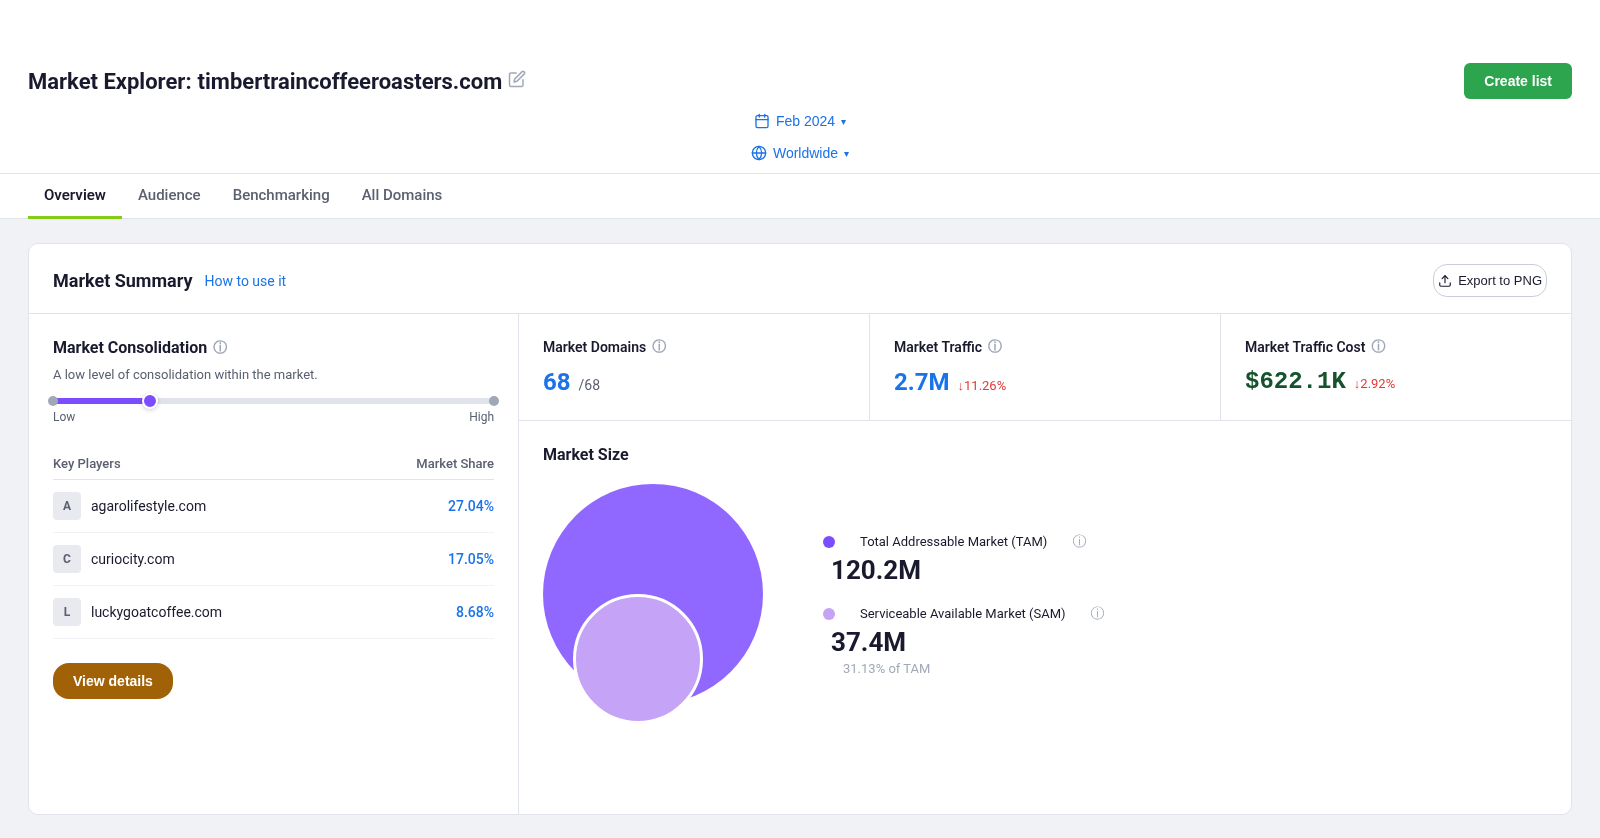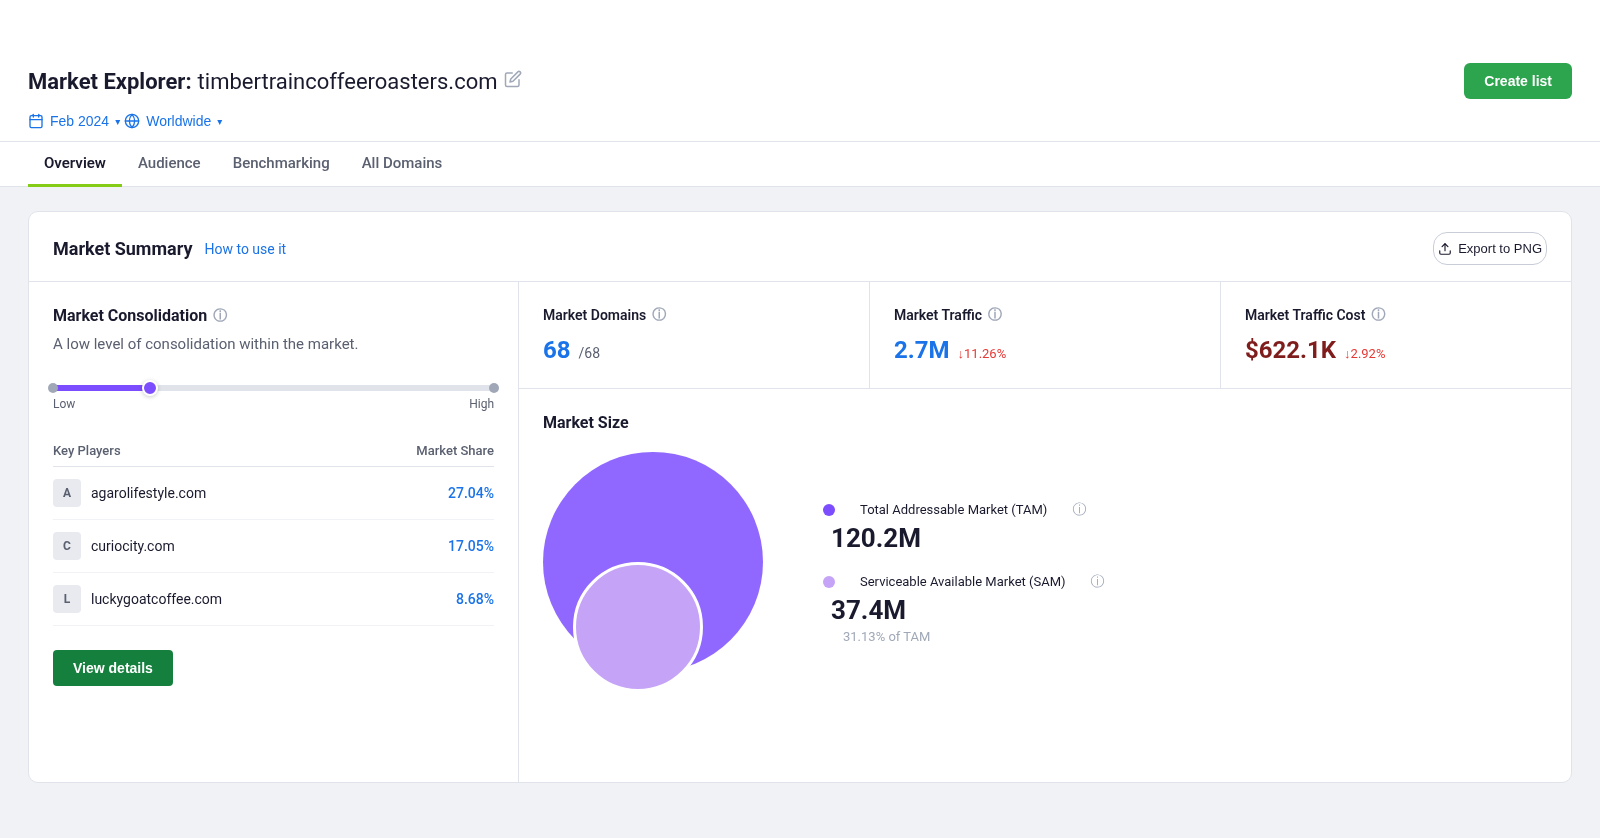--- a/index.html
+++ b/index.html
@@ -29,21 +29,21 @@
       display: flex;
       align-items: center;
       gap: 6px;
       font-size: 22px;
       font-weight: 700;
       color: #1a1a2e;
     }
 
     .header-title span.domain {
       color: #1a1a2e;
-      font-weight: 400;
+      font-weight: 700;
       text-align: center;
     }
 
     .edit-icon {
       color: #a0a8b8;
       font-size: 16px;
       cursor: pointer;
     }
 
     .create-list-btn {
@@ -53,23 +53,24 @@
       border-radius: 6px;
       padding: 10px 20px;
       font-size: 14px;
       font-weight: 600;
       cursor: pointer;
     }
 
     .filters-row {
       display: flex;
       align-items: center;
-      gap: 4px;
+      gap: 16px;
       margin-bottom: 0;
       padding-bottom: 12px;
+      flex-direction: column;
     }
 
     .filter-btn {
       display: flex;
       align-items: center;
       gap: 6px;
       color: #1a73e8;
       font-size: 14px;
       font-weight: 500;
       cursor: pointer;
@@ -185,23 +186,23 @@
       gap: 6px;
     }
 
     .info-icon {
       color: #a0a8b8;
       font-size: 14px;
       cursor: pointer;
     }
 
     .consolidation-desc {
-      font-size: 15px;
+      font-size: 13px;
       color: #5a6070;
-      margin: 10px 0 32px 0;
+      margin: 10px 0 16px 0;
     }
 
     .slider-container {
       position: relative;
       margin: 8px 0 4px 0;
     }
 
     .slider-track {
       height: 6px;
       background: #e0e4ea;
@@ -309,24 +310,24 @@
       color: #1a1a2e;
     }
 
     .player-share {
       font-size: 14px;
       color: #1a73e8;
       font-weight: 500;
     }
 
     .view-details-btn {
-      background: #15803d;
+      background: #a16207;
       color: #fff;
       border: none;
-      border-radius: 4px;
+      border-radius: 16px;
       padding: 10px 20px;
       font-size: 14px;
       font-weight: 600;
       cursor: pointer;
       margin-top: 24px;
     }
 
     
     .stats-row {
       display: flex;
@@ -359,21 +360,22 @@
       gap: 8px;
     }
 
     .stat-main {
       font-size: 24px;
       font-weight: 700;
       color: #1a73e8;
     }
 
     .stat-main.dark {
-      color: #7f1d1d;
+      color: #14532d;
+      font-family: Liberation Mono, monospace;
     }
 
     .stat-sub {
       font-size: 14px;
       color: #5a6070;
     }
 
     .stat-change {
       font-size: 13px;
       color: #e53935;

